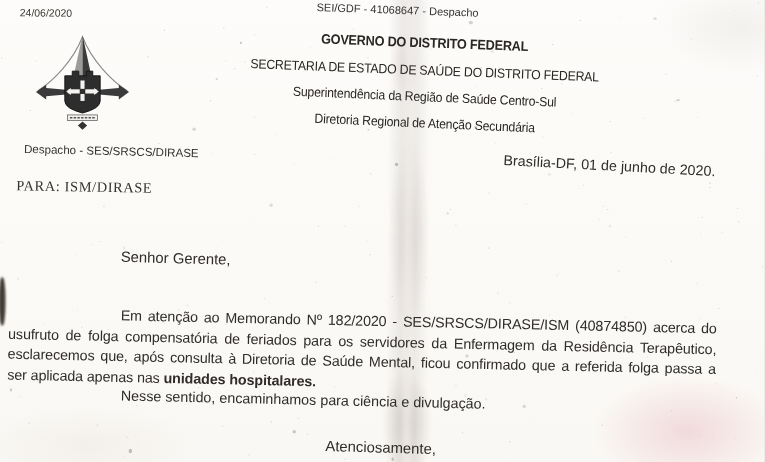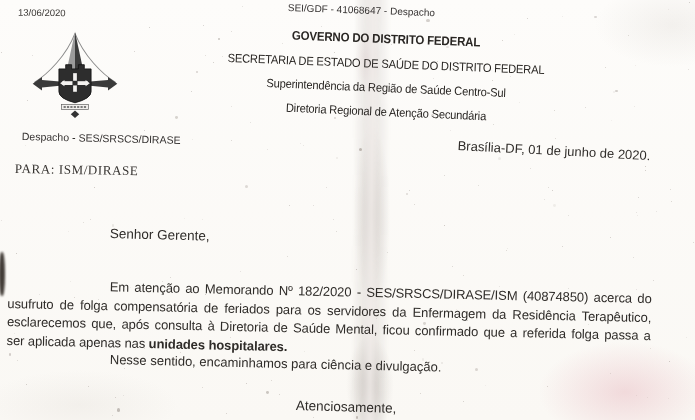--- a/index.html
+++ b/index.html
@@ -240,21 +240,21 @@
       <i style="left: 497.571px; top: 157.364px; width: 3.00227px; height: 3.00227px; opacity: 0.1;"></i>
       <i style="left: 160.844px; top: 323.854px; width: 1px; height: 1px; opacity: 0.1;"></i>
       <i style="left: 552.587px; top: 204.384px; width: 2.99109px; height: 2.99109px; opacity: 0.09;"></i>
       <i style="left: 191.472px; top: 91.179px; width: 1px; height: 1px; opacity: 0.33;"></i>
       <i style="left: 613.087px; top: 91.3057px; width: 2.09613px; height: 2.09613px; opacity: 0.09;"></i>
       <i style="left: 546.608px; top: 385.915px; width: 1px; height: 1px; opacity: 0.3;"></i>
     </div>
 
   <div class="ink">
 
-    <span class="abs scan-date">13/06/2020</span>
+    <span class="abs scan-date">24/06/2020</span>
     <span class="abs sei-ref">SEI/GDF - 41068647 - Despacho</span>
 
     <div class="logo">
       <svg viewBox="0 0 104 104" width="88" height="90" xmlns="http://www.w3.org/2000/svg">
         <path d="M52,4 C42,30 20,52 4,62" fill="none" stroke="#8a8a8a" stroke-width="1.2"></path>
         <path d="M52,4 C62,30 84,52 100,62" fill="none" stroke="#8a8a8a" stroke-width="1.2"></path>
         <polygon points="52,2 40,58 52,58" fill="#9b9b9b"></polygon>
         <polygon points="52,2 64,58 52,58" fill="#3c3c3c"></polygon>
         <path d="M34,61 L13,59 L13,55.5 L2,63.5 L13,71.5 L13,68 L34,66 Z" fill="#3a3a3a"></path>
         <path d="M70,61 L91,59 L91,55.5 L102,63.5 L91,71.5 L91,68 L70,66 Z" fill="#3a3a3a"></path>

